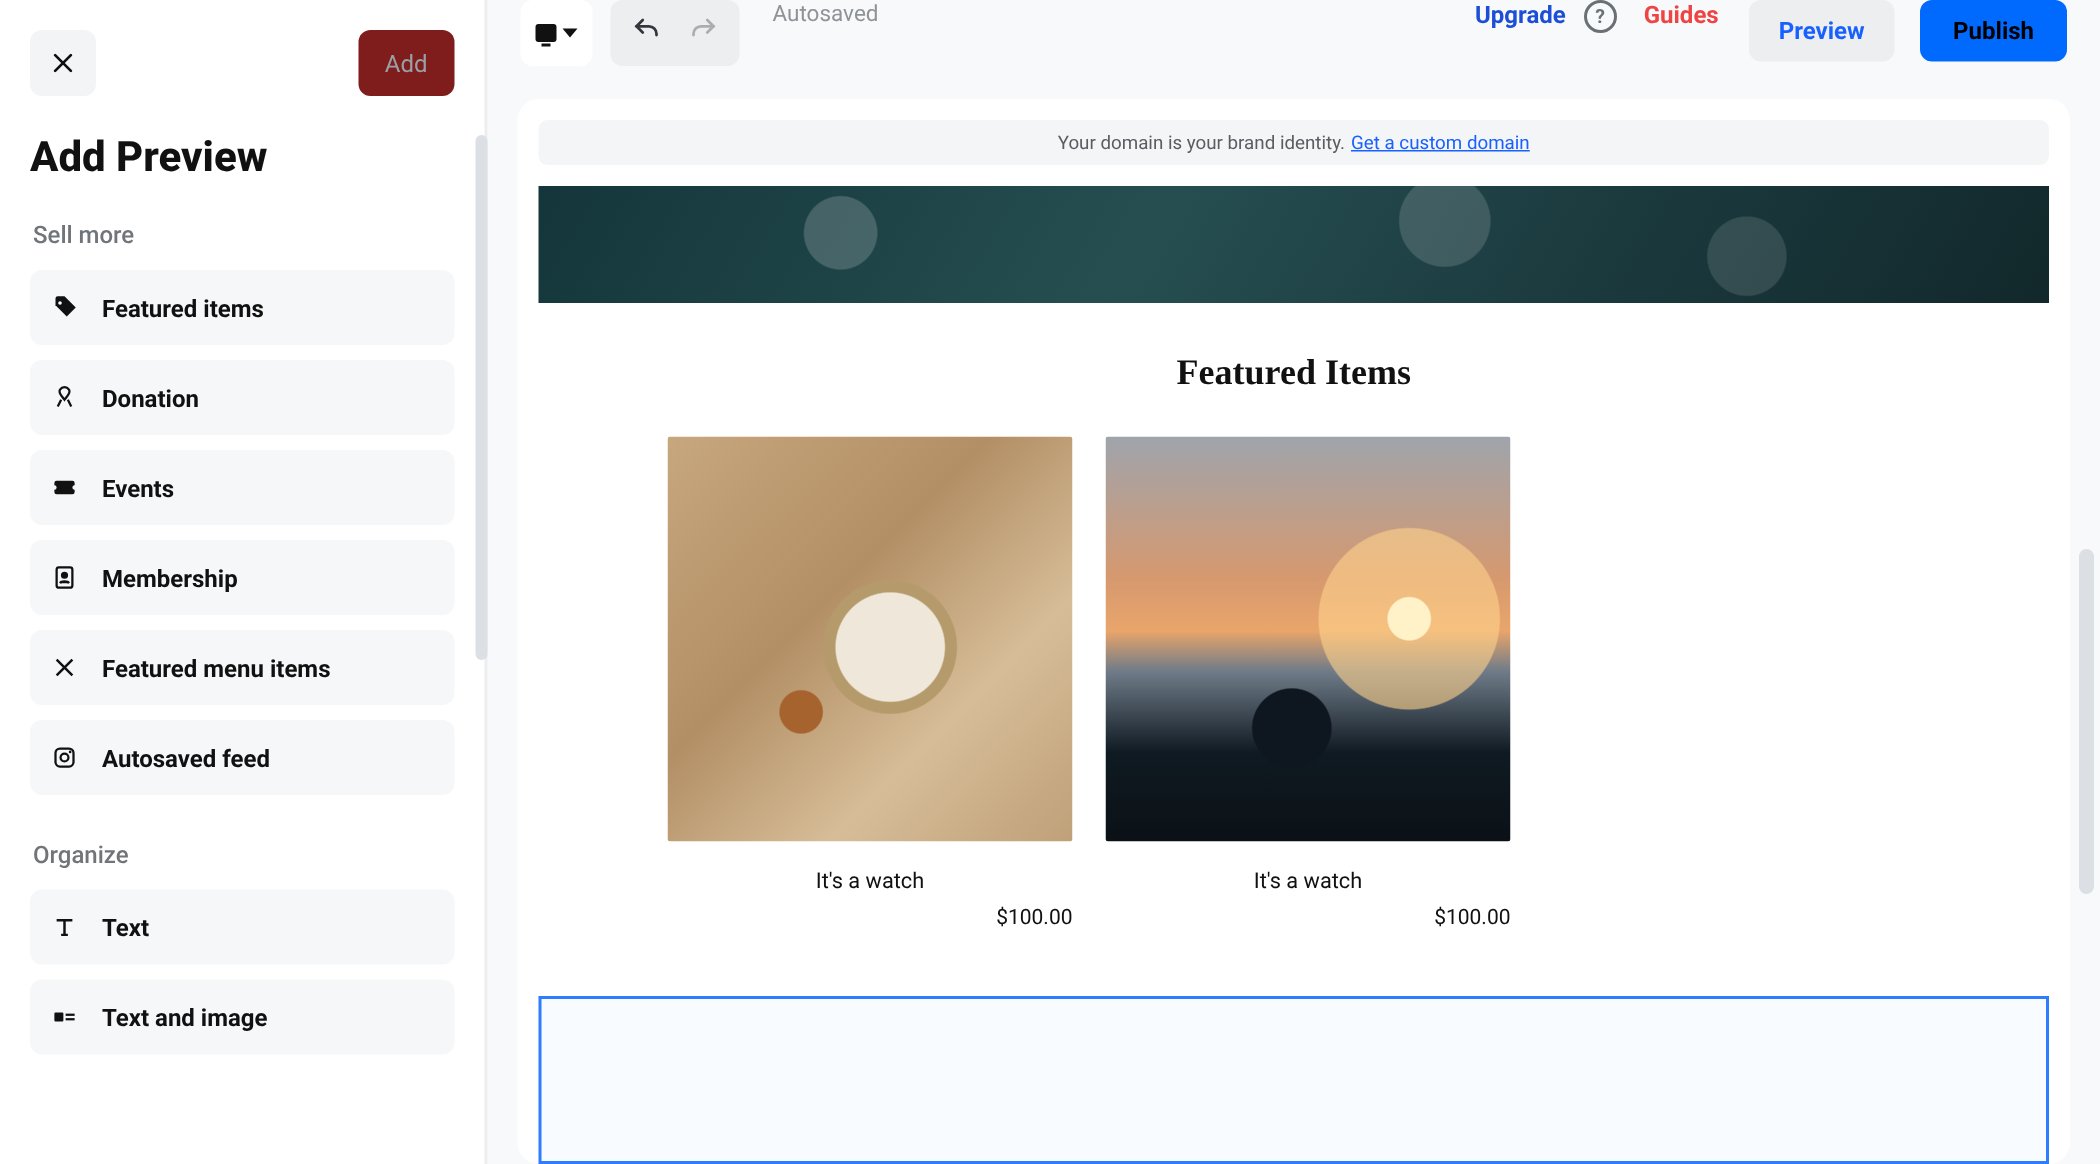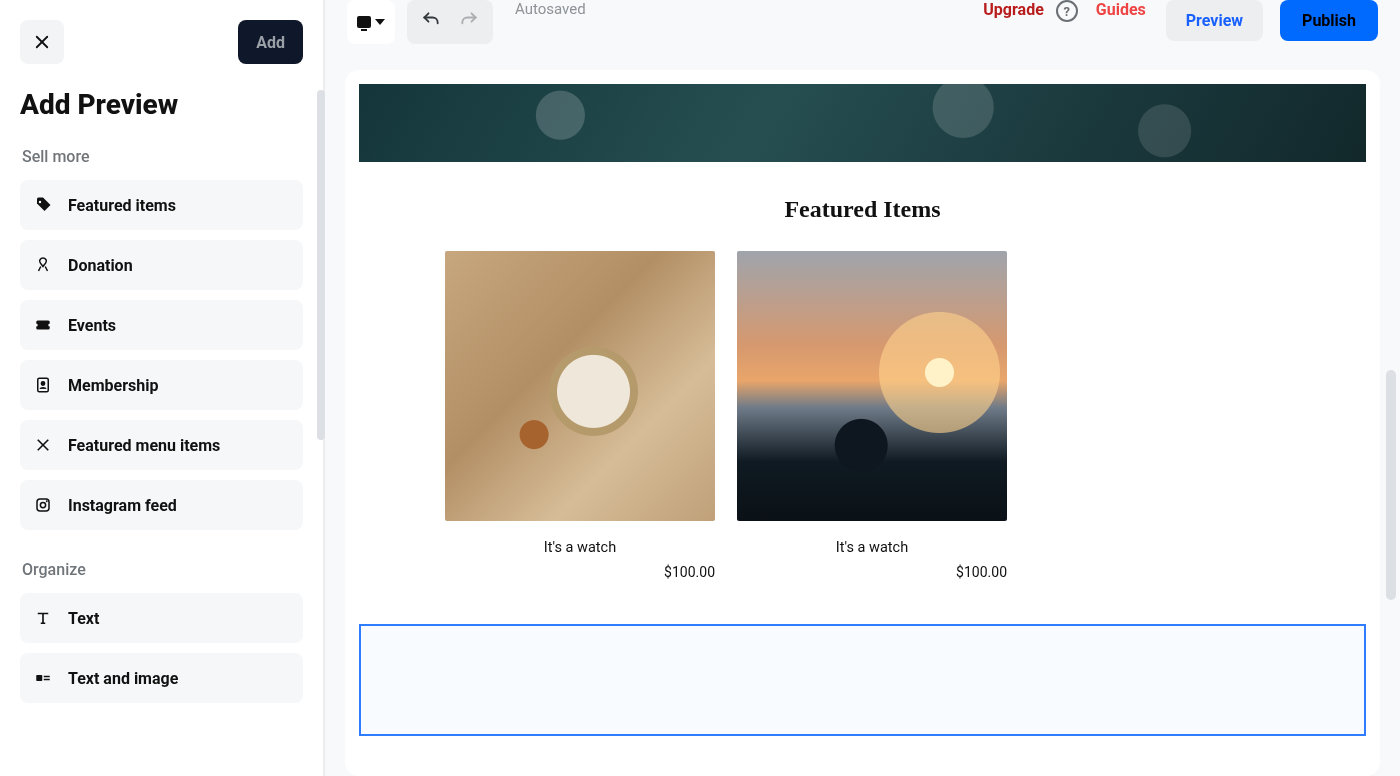--- a/index.html
+++ b/index.html
@@ -4,21 +4,21 @@
 <style>
   * { box-sizing: border-box; margin: 0; padding: 0; }
   html, body { height: 100%; font-family: -apple-system, BlinkMacSystemFont, "Segoe UI", Roboto, Helvetica, Arial, sans-serif; color:#111; }
   body { display:flex; background:#fff; }
 
   
   .sidebar { width:325px; height:100%; border-right:2px solid #ebedef; display:flex; flex-direction:column; padding:20px 20px 0 20px; position:relative; }
   .sidebar-top { display:flex; justify-content:space-between; align-items:center; }
   .icon-btn { width:44px; height:44px; border-radius:8px; background:#f2f4f5; display:flex; align-items:center; justify-content:center; cursor:pointer; }
   .icon-btn svg { width:18px; height:18px; }
-  .add-btn { height:44px; padding:0 18px; border-radius:8px; background:#0f172a; color:#9aa0a6; font-weight:700; font-size:16px; display:flex; align-items:center; justify-content:center; }
+  .add-btn { height:44px; padding:0 18px; border-radius:8px; background:#7f1d1d; color:#9aa0a6; font-weight:400; font-size:16px; display:flex; align-items:center; justify-content:center; }
   .sidebar h1 { font-size:28px; font-weight:800; margin:24px 0 18px 0; }
   .section-group { margin-bottom:22px; }
   .group-label { color:#70757a; font-size:16px; font-weight:500; margin:8px 0 14px 2px; }
   .sidebar-list { display:flex; flex-direction:column; gap:10px; }
   .sidebar-item { height:50px; background:#f6f7f8; border-radius:8px; display:flex; align-items:center; padding:0 14px; gap:16px; cursor:pointer; }
   .sidebar-item .ic { width:18px; height:18px; flex:0 0 18px; display:flex; align-items:center; justify-content:center; color:#111; }
   .sidebar-item .ic svg { width:18px; height:18px; }
   .sidebar-item span.label { font-weight:700; font-size:16px; }
 
   
@@ -30,21 +30,21 @@
   .toolbar .device { width:48px; height:44px; background:#fff; border-radius:8px; display:flex; align-items:center; justify-content:center; gap:4px; }
   .toolbar .device .mon { width:14px; height:12px; background:#111; border-radius:2px; position:relative; }
   .toolbar .device .mon:after { content:""; position:absolute; bottom:-3px; left:4px; width:6px; height:2px; background:#111; }
   .toolbar .device .caret { border-left:5px solid transparent; border-right:5px solid transparent; border-top:6px solid #111; }
   .undo-redo { height:44px; background:#eceef0; border-radius:8px; display:flex; align-items:center; padding:0 14px; gap:18px; }
   .undo-redo svg { width:20px; height:20px; }
   .undo-redo .dis { opacity:.35; }
   .autosaved { color:#8e9398; font-size:15px; margin-left:10px; }
   .toolbar-spacer { flex:1; }
   .link { font-weight:700; font-size:16px; cursor:pointer; }
-  .upgrade { color:#b91c1c; }
+  .upgrade { color:#1d4ed8; }
   .help-circle { width:22px; height:22px; border:2px solid #6b7075; border-radius:50%; display:flex; align-items:center; justify-content:center; font-size:13px; color:#6b7075; font-weight:700; }
   .guides { color:#ef4444; margin-left:6px; }
   .preview { background:#eceef0; color:#1961ff; padding:11px 20px; border-radius:8px; margin-left:8px; }
   .publish { background:#006aff; color:#000000; padding:11px 22px; border-radius:8px; margin-left:5px; }
 
   
   .canvas-wrap { flex:1; padding:0 20px 0 20px; position:relative; }
   .canvas-card { background:#fff; border-radius:14px; height:100%; overflow:hidden; position:relative; }
   .domain-bar { margin:14px 14px 0 14px; height:30px; background:#f4f5f6; border-radius:6px; display:flex; align-items:center; justify-content:center; font-size:12.5px; color:#595e63; }
   .domain-bar a { color:#1961ff; text-decoration:underline; margin-left:4px; }
@@ -148,21 +148,21 @@
         <span class="label">Featured menu items</span>
       </div>
       <div class="sidebar-item">
         <span class="ic">
           <svg viewBox="0 0 24 24" fill="none" stroke="#111" stroke-width="2">
               <rect x="4" y="4" width="16" height="16" rx="4"></rect>
               <circle cx="12" cy="12" r="3.5"></circle>
               <circle cx="17" cy="7" r="1.2" fill="#111" stroke="none"></circle>
             </svg>
         </span>
-        <span class="label">Instagram feed</span>
+        <span class="label">Autosaved feed</span>
       </div>
     </div>
   </div>
 
   <div class="section-group">
     <div class="group-label">Organize</div>
     <div class="sidebar-list">
       <div class="sidebar-item">
         <span class="ic">
           <svg viewBox="0 0 24 24" fill="none" stroke="#111" stroke-width="2.2">
@@ -214,20 +214,24 @@
 
     <span class="link upgrade">Upgrade</span>
     <span class="help-circle">?</span>
     <span class="link guides">Guides</span>
     <span class="link preview">Preview</span>
     <span class="link publish">Publish</span>
   </div>
 
   <div class="canvas-wrap">
     <div class="canvas-card">
+      <div class="domain-bar">
+        <span>Your domain is your brand identity.</span>
+        <a>Get a custom domain</a>
+      </div>
 
       <div class="hero"></div>
 
       <h2 class="section-title">Featured Items</h2>
 
       <div class="products">
         <div class="product">
           <div class="img img1"></div>
           <div class="name">It's a watch</div>
           <div class="price">$100.00</div>

